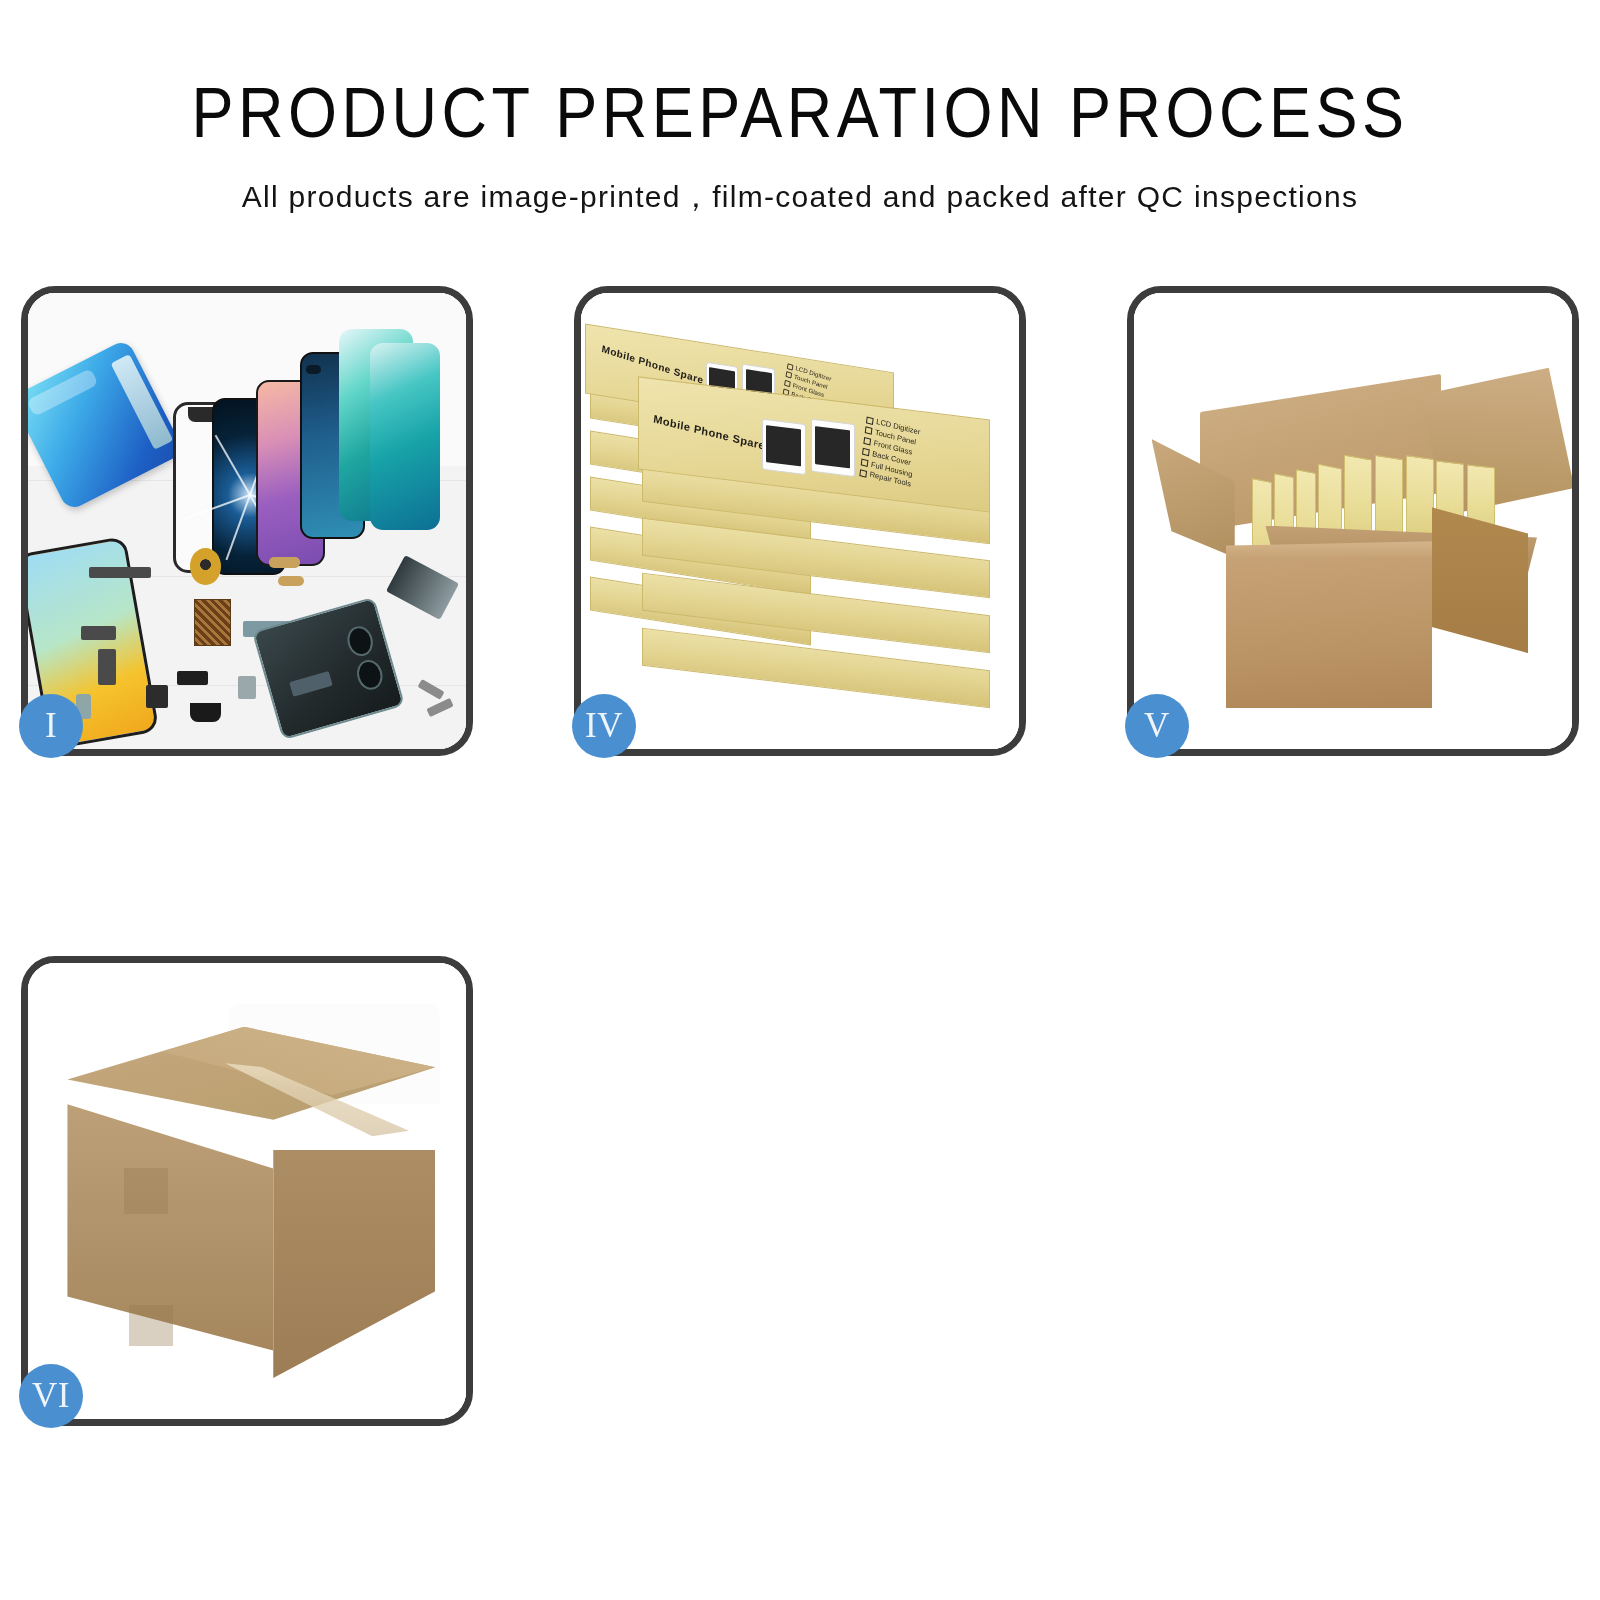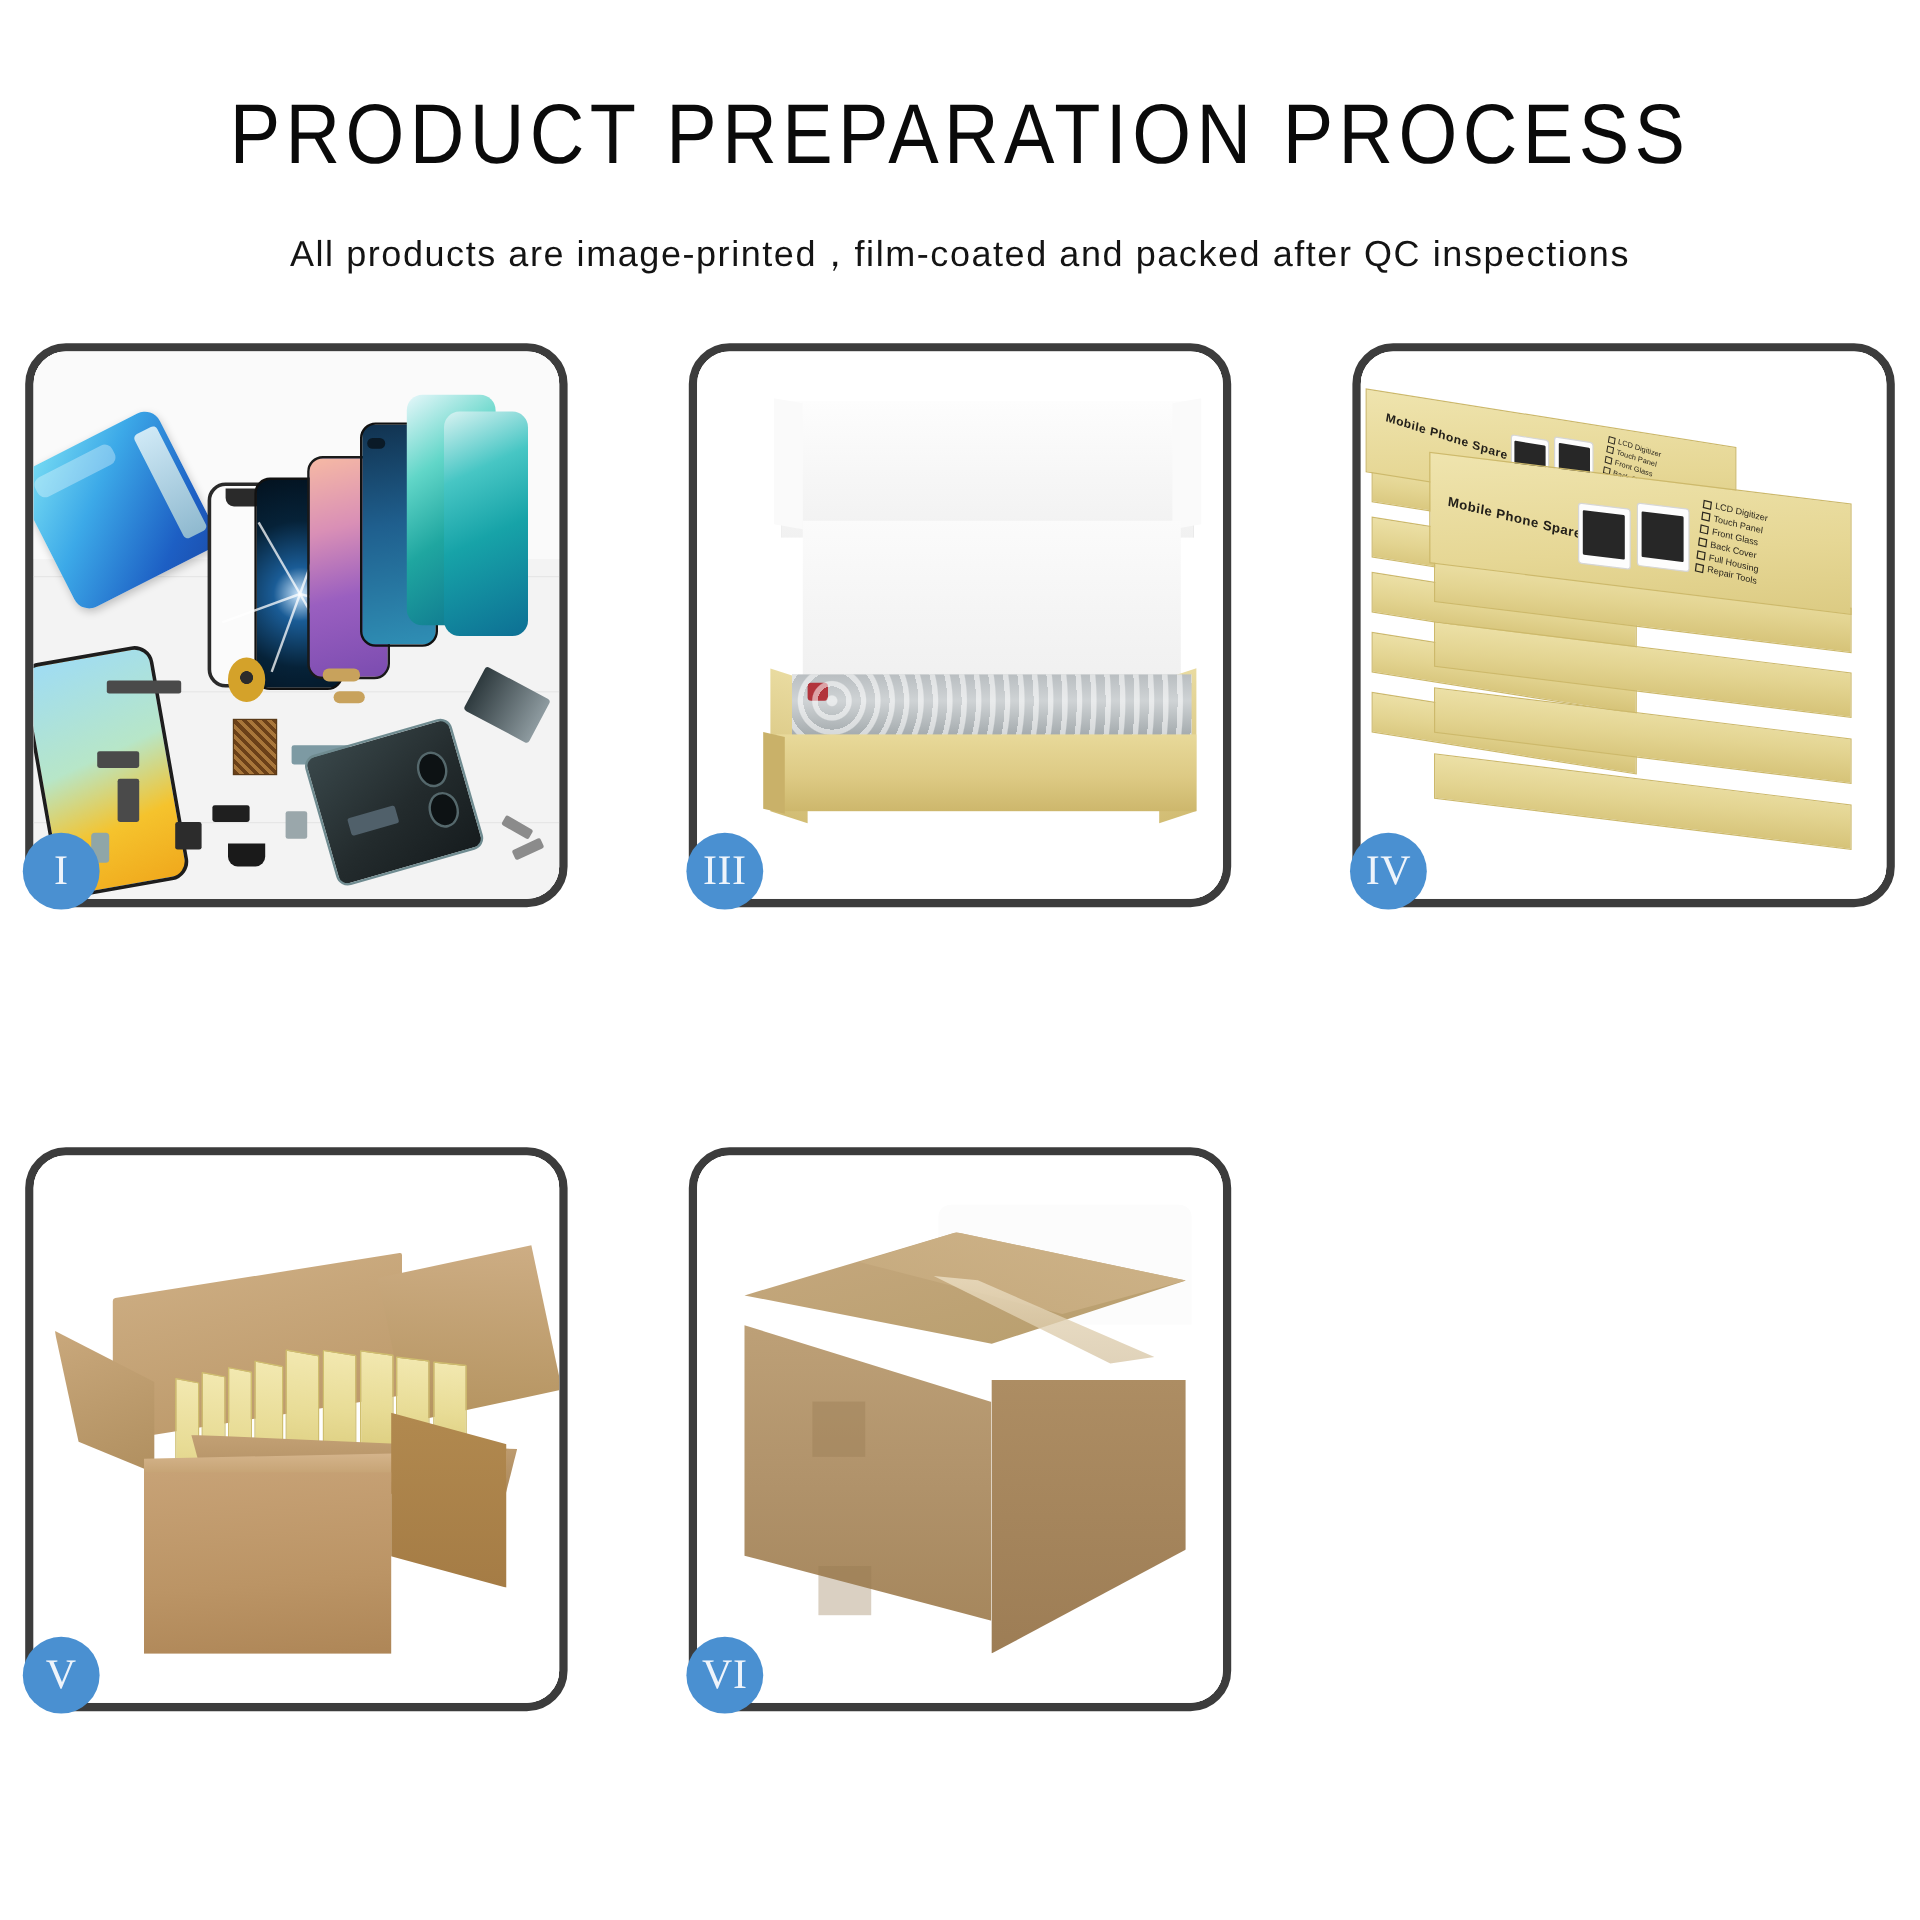--- a/index.html
+++ b/index.html
@@ -17,21 +17,21 @@
     font-size:63px;
     font-weight:400;
     letter-spacing:4.5px;
     color:#0a0a0a;
     line-height:1;
     transform:scaleY(1.12);
     transform-origin:center top;
     white-space:nowrap;
   }
   .subtitle{
-    margin-top:51px;
+    margin-top:36px;
     font-size:30px;
     font-weight:400;
     letter-spacing:1.3px;
     color:#141414;
     white-space:nowrap;
   }
 
   
   .grid{
     position:absolute;
@@ -379,37 +379,20 @@
         <div class="comp" style="left:89%;top:86%;width:6%;height:2%;background:#8b8b8b;transform:rotate(30deg);"></div>
         <div class="comp" style="left:91%;top:90%;width:6%;height:2%;background:#8b8b8b;transform:rotate(-25deg);"></div>
       </div>
     </div>
     <div class="badge">
       <span>I</span>
     </div>
   </div>
 
 
-  <div class="panel">
-    <div class="panel-inner">
-      <div class="p3">
-        <div class="lid3"></div>
-        <div class="inner3"></div>
-        <div class="box3flapL"></div>
-        <div class="box3flapR"></div>
-        <div class="trayTop">
-          <div class="redtab"></div>
-        </div>
-        <div class="box3body"></div>
-      </div>
-    </div>
-    <div class="badge">
-      <span>III</span>
-    </div>
-  </div>
 
   <div class="panel">
     <div class="panel-inner">
       <div class="p4">
 
         <div class="gbox" style="left:2%;top:24%;width:50%;height:7%;transform:skewY(9deg);"></div>
         <div class="gbox" style="left:2%;top:34%;width:50%;height:7%;transform:skewY(9deg);"></div>
         <div class="gbox" style="left:2%;top:44%;width:50%;height:7%;transform:skewY(9deg);"></div>
         <div class="gbox" style="left:2%;top:55%;width:50%;height:7%;transform:skewY(9deg);"></div>
         <div class="gbox" style="left:2%;top:66%;width:50%;height:7%;transform:skewY(9deg);"></div>

